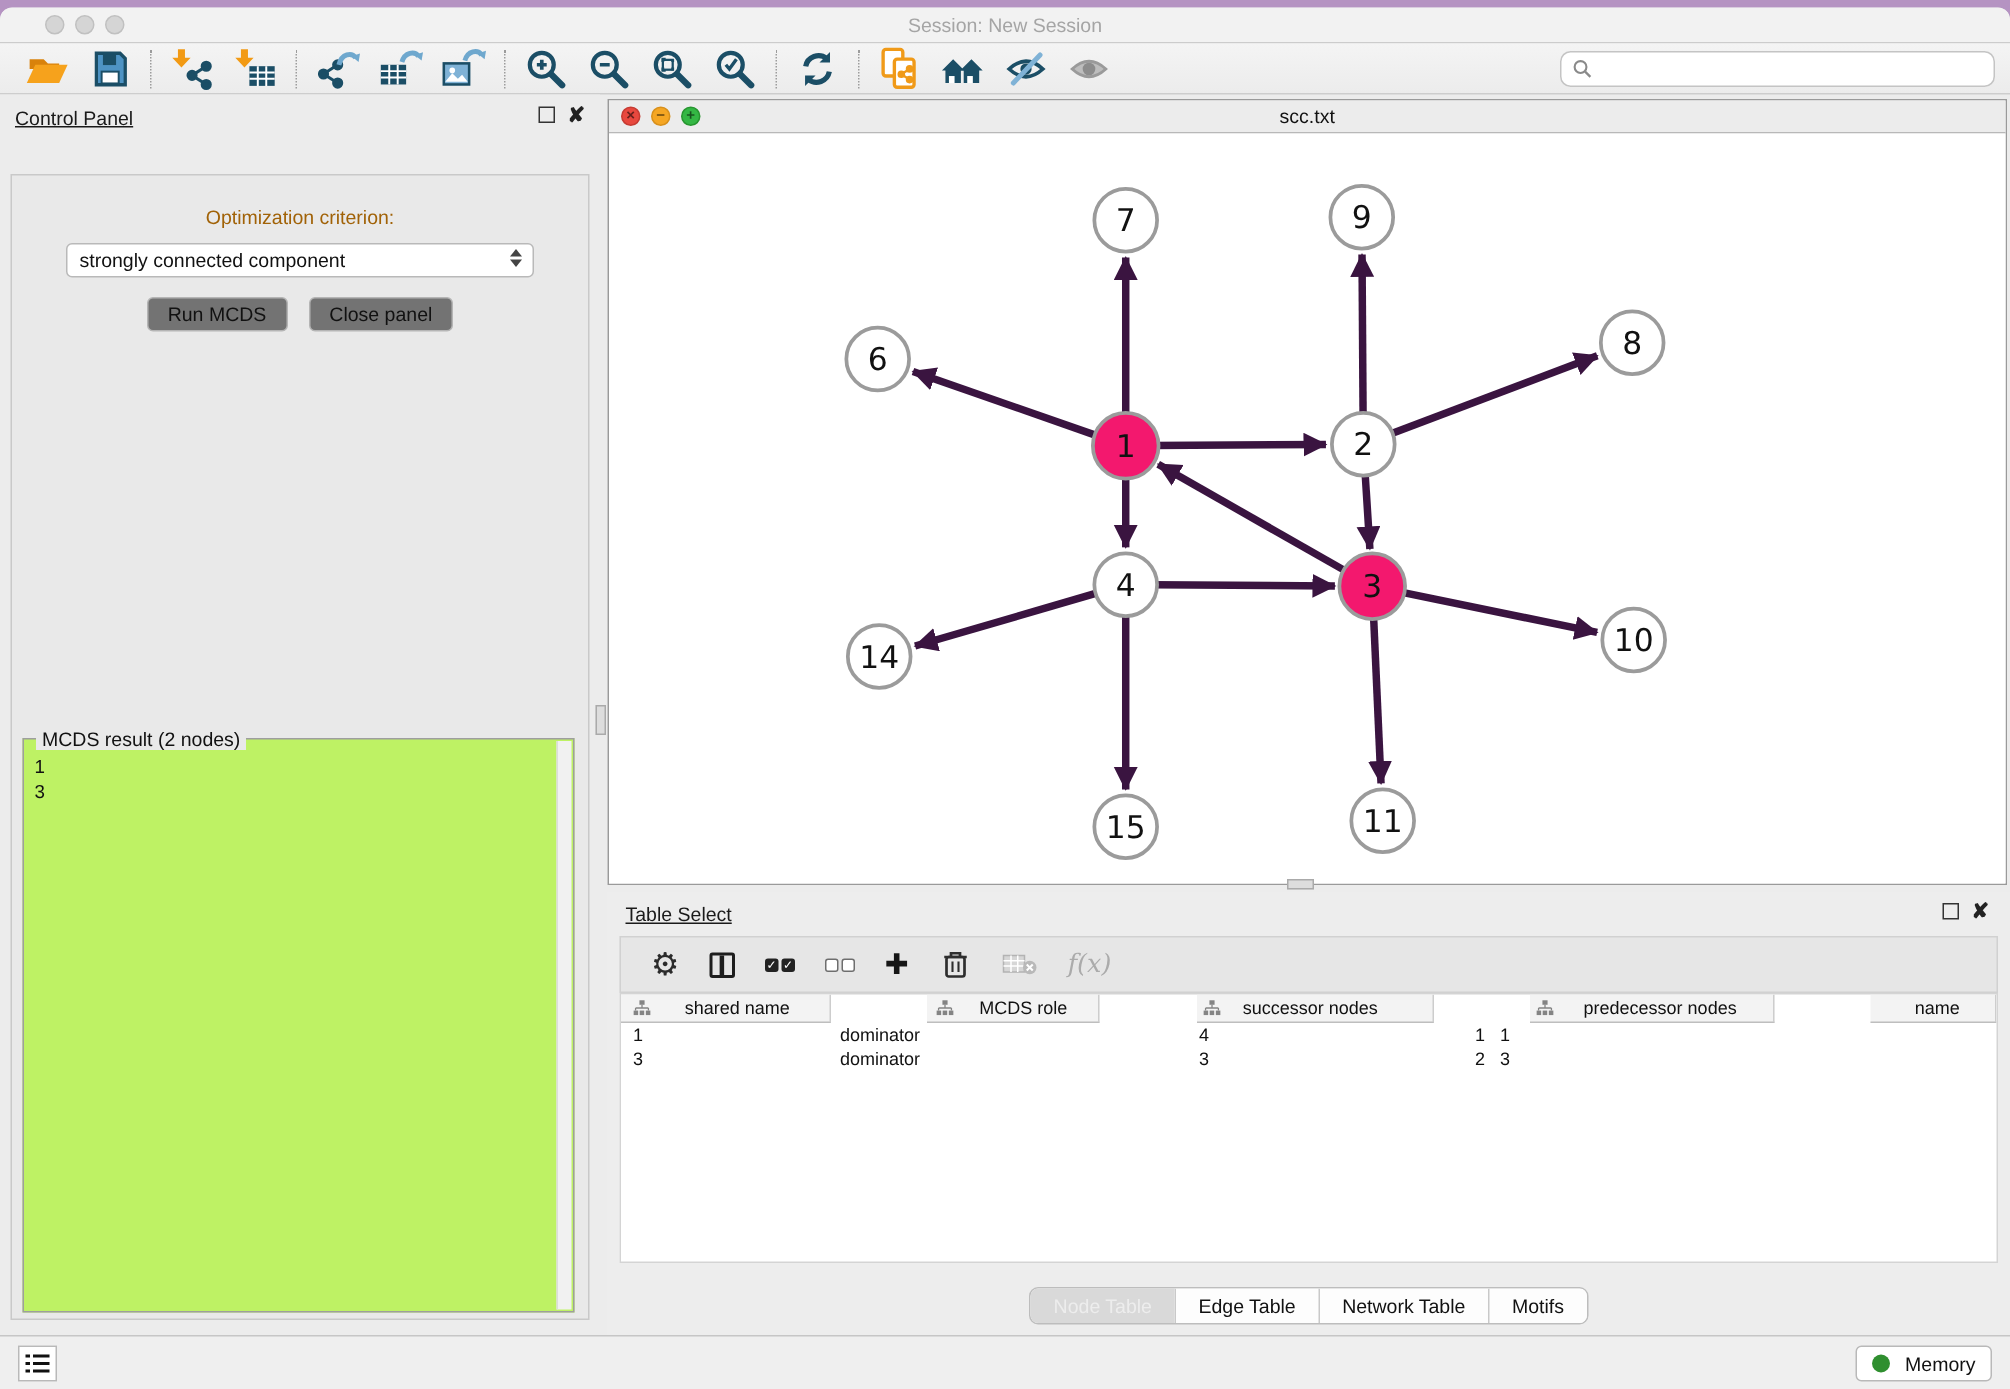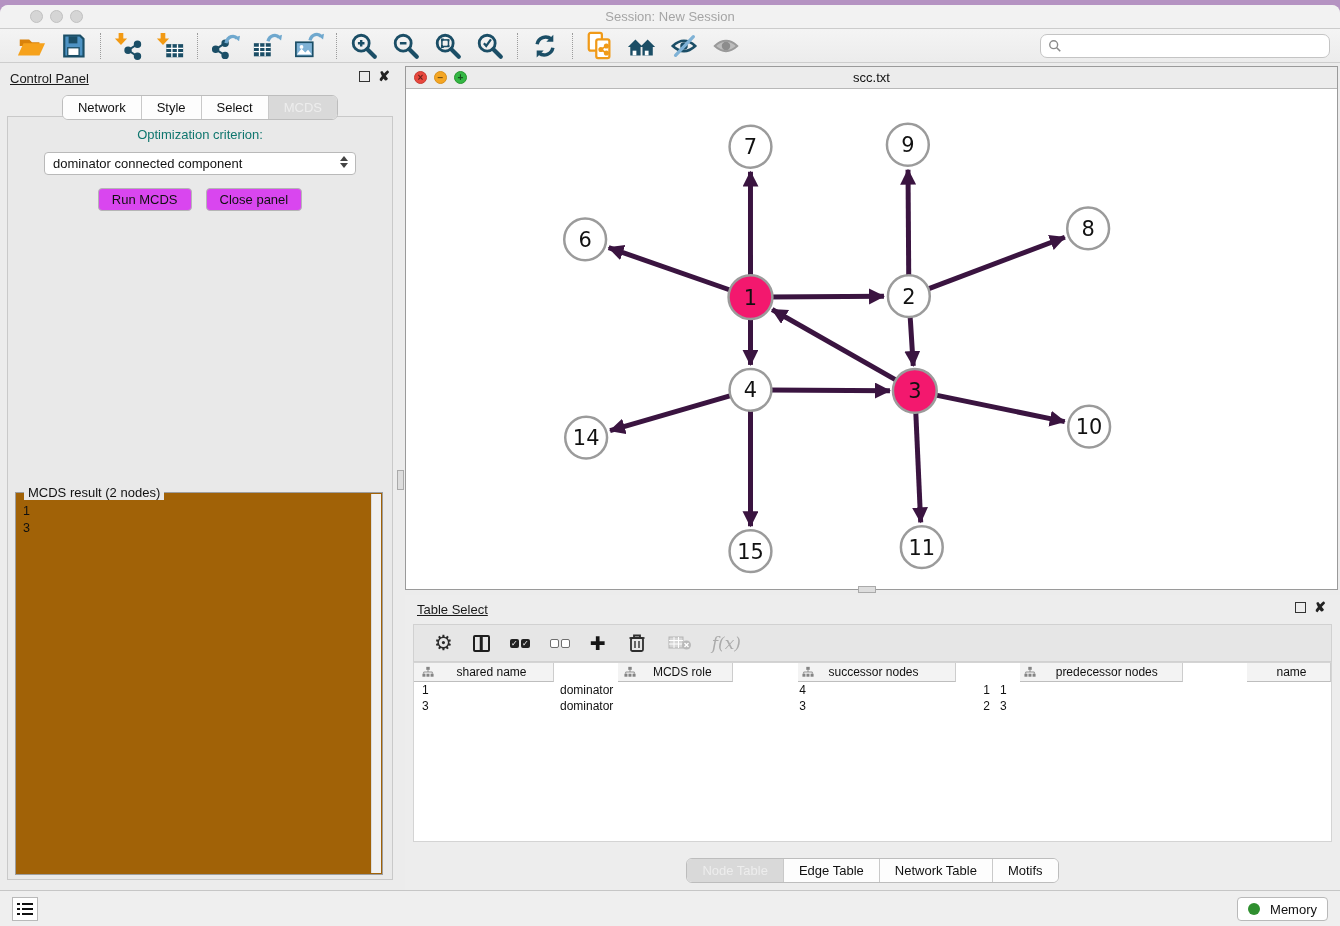--- a/index.html
+++ b/index.html
@@ -26,28 +26,28 @@
   .panel-title { position:absolute; left:10px; top:3px; font-size:13px; color:#1A1A1A;text-decoration:underline; }
   .panel-icons { position:absolute; right:10px; top:3px; display:flex; gap:8px; align-items:center; }
   .float-icon { width:11px; height:11px; border:1.6px solid #333; display:inline-block; }
   .close-icon { font-size:14px; font-weight:bold; color:#222; line-height:11px; }
   .cp-tabs { position:absolute; top:32px; left:0; right:0; display:flex; justify-content:center; z-index:2; }
   .seg { display:inline-flex; border:1px solid #BDBDBD; border-radius:6px; overflow:hidden; background:#FDFDFD; }
   .seg .tab { padding:4px 15px; font-size:13px; color:#111; background:#FDFDFD; border-left:1px solid #C9C9C9; cursor:pointer; white-space:nowrap; }
   .seg .tab:first-child { border-left:none; }
   .seg .tab.active { background:#D9D9D9; color:#EDEDED; }
   .cp-content { position:absolute; top:53px; left:7px; right:7px; bottom:10px; background:#E9E9E9; border:1px solid #C9C9C9; }
-  .opt-label { margin-top:10px; text-align:center; font-size:13px; color:#0f766e; }
+  .opt-label { margin-top:20px; text-align:center; font-size:13px; color:#a16207; }
   .criterion { margin:10px auto 0 auto; width:312px; height:23px; background:#FFF; border:1px solid #B9B9B9; border-radius:4px; display:flex; align-items:center; padding:0 8px; font-size:13px; color:#111; cursor:pointer; position:relative; }
   .stepper { position:absolute; right:7px; top:3px; display:flex; flex-direction:column; gap:2px; }
   .tri-up { width:0; height:0; border-left:4px solid transparent; border-right:4px solid transparent; border-bottom:5px solid #444; }
   .tri-down { width:0; height:0; border-left:4px solid transparent; border-right:4px solid transparent; border-top:5px solid #444; }
   .btn-row { margin-top:13px; display:flex; justify-content:center; gap:14px; }
-  .mac-btn { background:#d946ef; border:1px solid #B5B5B5; border-radius:4px; font-size:13px; color:#111; padding:3px 13px; cursor:pointer; }
-  .groupbox { position:absolute; left:7px; right:9px; top:375px; bottom:4px; border:1px solid #9E9E9E; background:#a16207; }
+  .mac-btn { background:#737373; border:1px solid #B5B5B5; border-radius:4px; font-size:13px; color:#111; padding:3px 13px; cursor:pointer; }
+  .groupbox { position:absolute; left:7px; right:9px; top:375px; bottom:4px; border:1px solid #9E9E9E; background:#bef264; }
   .groupbox-legend { position:absolute; top:-8px; left:8px; background:#E9E9E9; padding:0 4px; font-size:13px; color:#111; }
   .result-area { position:absolute; inset:8px 12px 2px 2px; font-size:12.5px; color:#111; line-height:17px; padding-left:5px; padding-top:2px; }
   .result-scroll { position:absolute; top:1px; right:1px; bottom:1px; width:10px; background:#F1F1F1; border-left:1px solid #DCDCDC; }
 
   
   .net-frame { position:absolute; left:405px; top:61px; width:933px; height:524px; border:1px solid #9A9A9A; background:#FFFFFF; }
   .net-titlebar { position:absolute; top:0; left:0; right:0; height:22px; background:#ECECEC; border-bottom:1px solid #B8B8B8; }
   .net-title { position:absolute; top:3px; left:0; right:0; text-align:center; font-size:13px; color:#111; }
   .tl { position:absolute; top:4px; width:13px; height:13px; border-radius:50%; font-size:10px; font-weight:bold; color:rgba(0,0,0,.55); text-align:center; line-height:12px; cursor:pointer; }
   .tl-close { left:8px; background:#E8483E; border:1px solid #C63B32; }
@@ -266,32 +266,24 @@
   </div>
 
   <div class="control-panel">
     <div class="cp-header">
       <span class="panel-title">Control Panel</span>
       <span class="panel-icons">
         <span class="float-icon"></span>
         <span class="close-icon">✘</span>
       </span>
     </div>
-    <div class="cp-tabs">
-      <span class="seg">
-        <span class="tab">Network</span>
-        <span class="tab">Style</span>
-        <span class="tab">Select</span>
-        <span class="tab active">MCDS</span>
-      </span>
-    </div>
     <div class="cp-content">
       <div class="opt-label">Optimization criterion:</div>
       <div class="criterion">
-        <span>dominator connected component</span>
+        <span>strongly connected component</span>
         <span class="stepper">
             <span class="tri-up"></span>
             <span class="tri-down"></span>
           </span>
       </div>
       <div class="btn-row">
         <button class="mac-btn">Run MCDS</button>
         <button class="mac-btn">Close panel</button>
       </div>
       <div class="groupbox">

